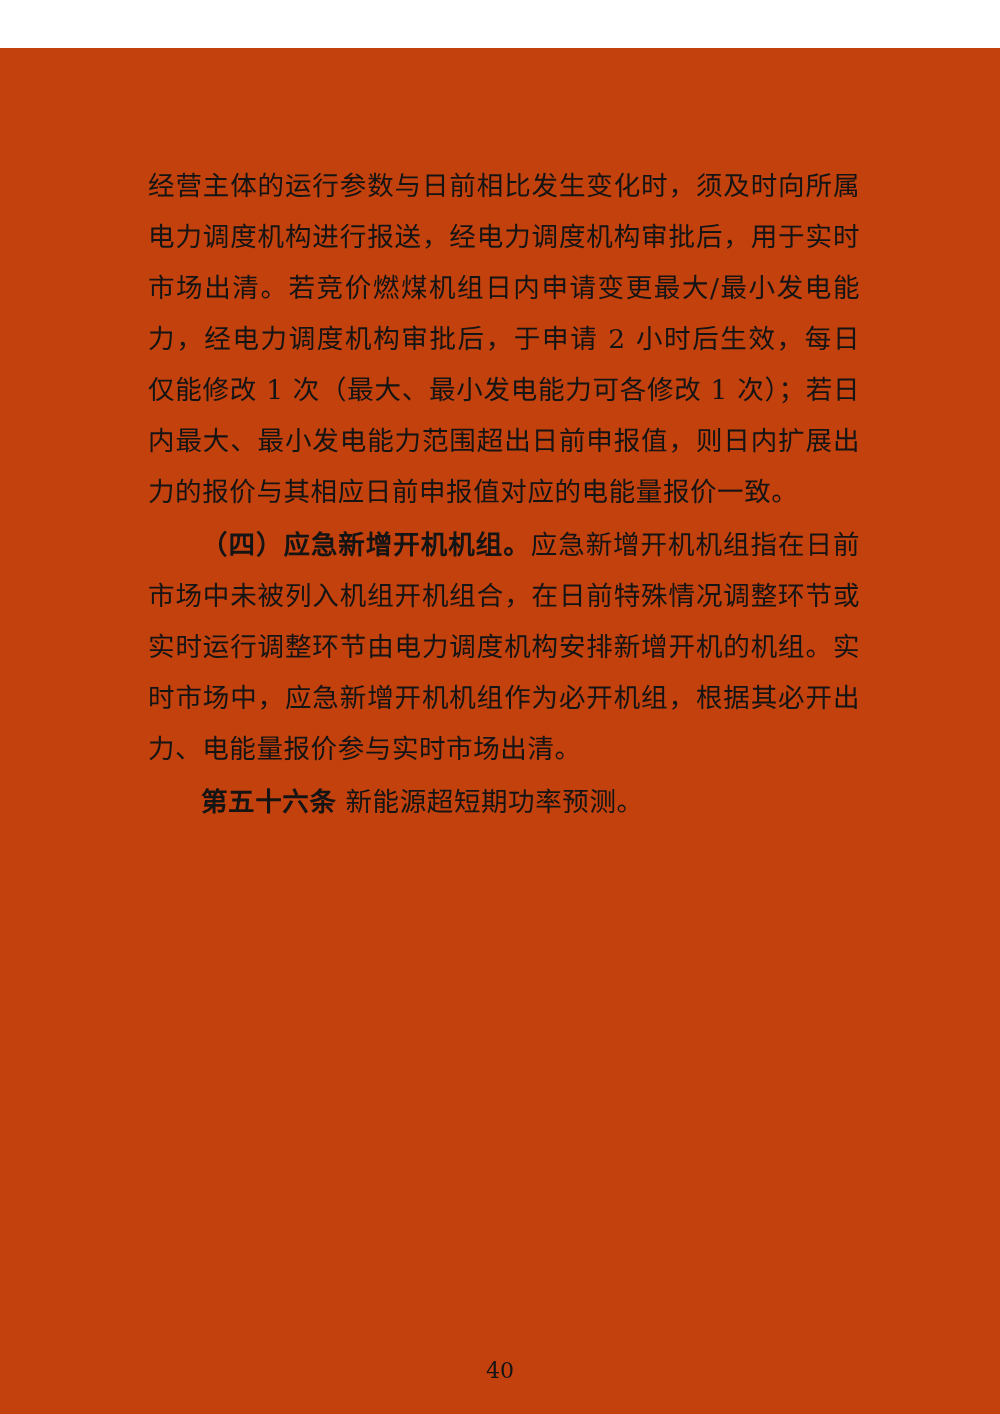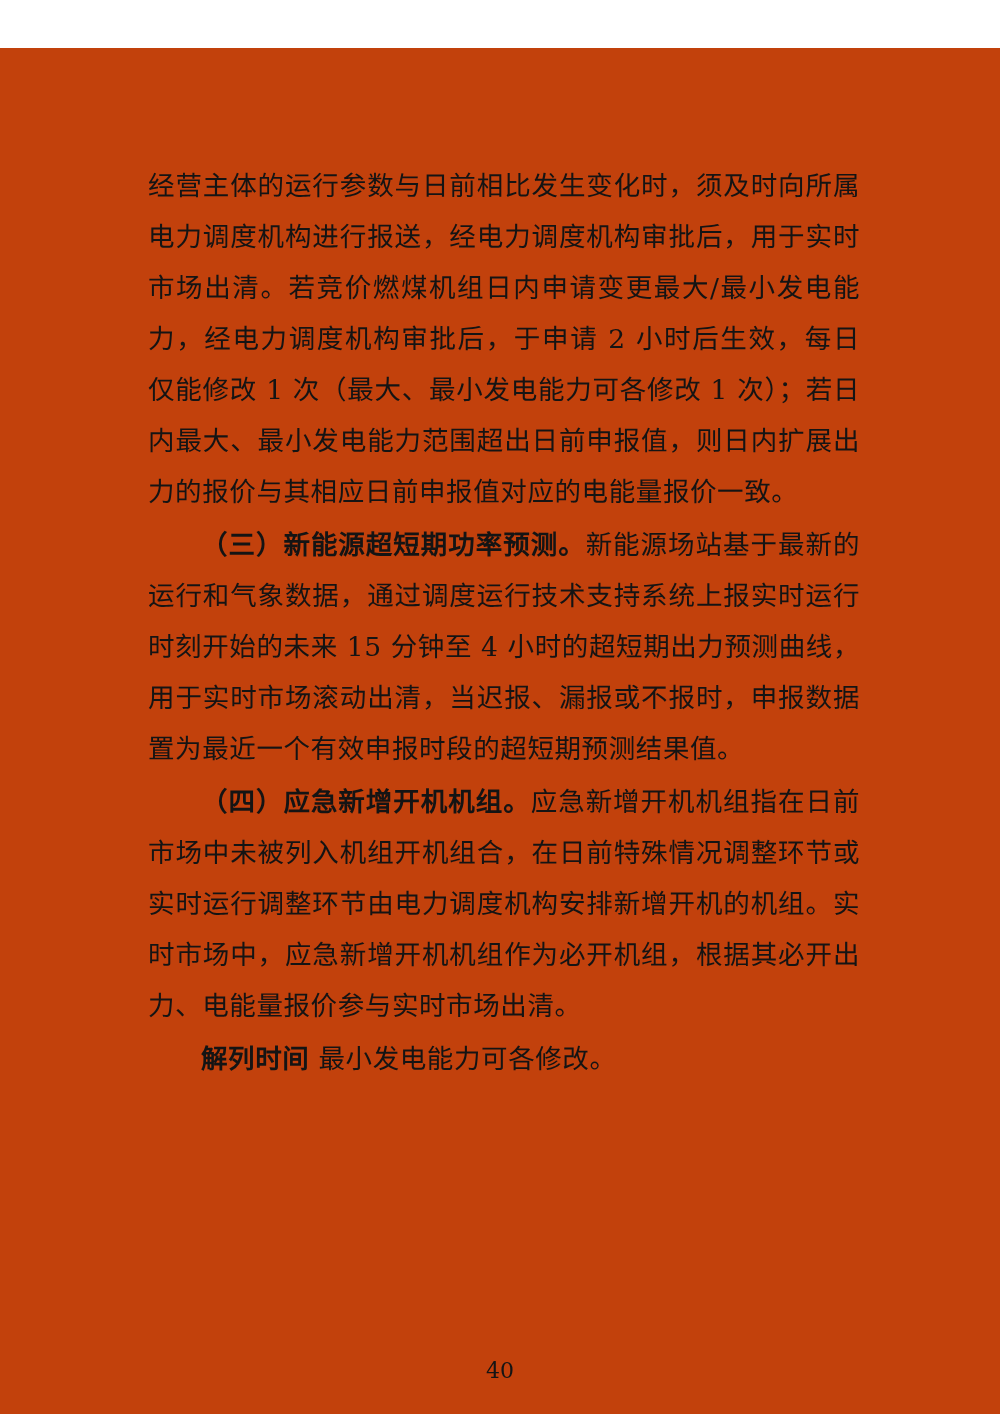--- a/index.html
+++ b/index.html
@@ -59,29 +59,26 @@
 <body>
 
 <div class="page">
   <div class="content">
 
     <p>
       <span>经营主体的运行参数与日前相比发生变化时，须及时向所属电力调度机构进行报送，经电力调度机构审批后，用于实时市场出清。若竞价燃煤机组日内申请变更最大/最小发电能力，经电力调度机构审批后，于申请 2 小时后生效，每日仅能修改 1 次（最大、最小发电能力可各修改 1 次）；若日内最大、最小发电能力范围超出日前申报值，则日内扩展出力的报价与其相应日前申报值对应的电能量报价一致。</span>
     </p>
 
 
-    <p class="indent">
-      <span class="bold">（三）新能源超短期功率预测。</span><span>新能源场站基于最新的运行和气象数据，通过调度运行技术支持系统上报实时运行时刻开始的未来 15 分钟至 4 小时的超短期出力预测曲线，用于实时市场滚动出清，当迟报、漏报或不报时，申报数据置为最近一个有效申报时段的超短期预测结果值。</span>
-    </p>
 
     <p class="indent">
       <span class="bold">（四）应急新增开机机组。</span><span>应急新增开机机组指在日前市场中未被列入机组开机组合，在日前特殊情况调整环节或实时运行调整环节由电力调度机构安排新增开机的机组。实时市场中，应急新增开机机组作为必开机组，根据其必开出力、电能量报价参与实时市场出清。</span>
     </p>
 
     <p class="indent">
-      <span class="bold">解列时间</span><span> 最小发电能力可各修改。</span>
+      <span class="bold">第五十六条</span><span> 新能源超短期功率预测。</span>
     </p>
 
 
   </div>
 
   <div class="page-number">40</div>
 </div>
 
 </body></html>

